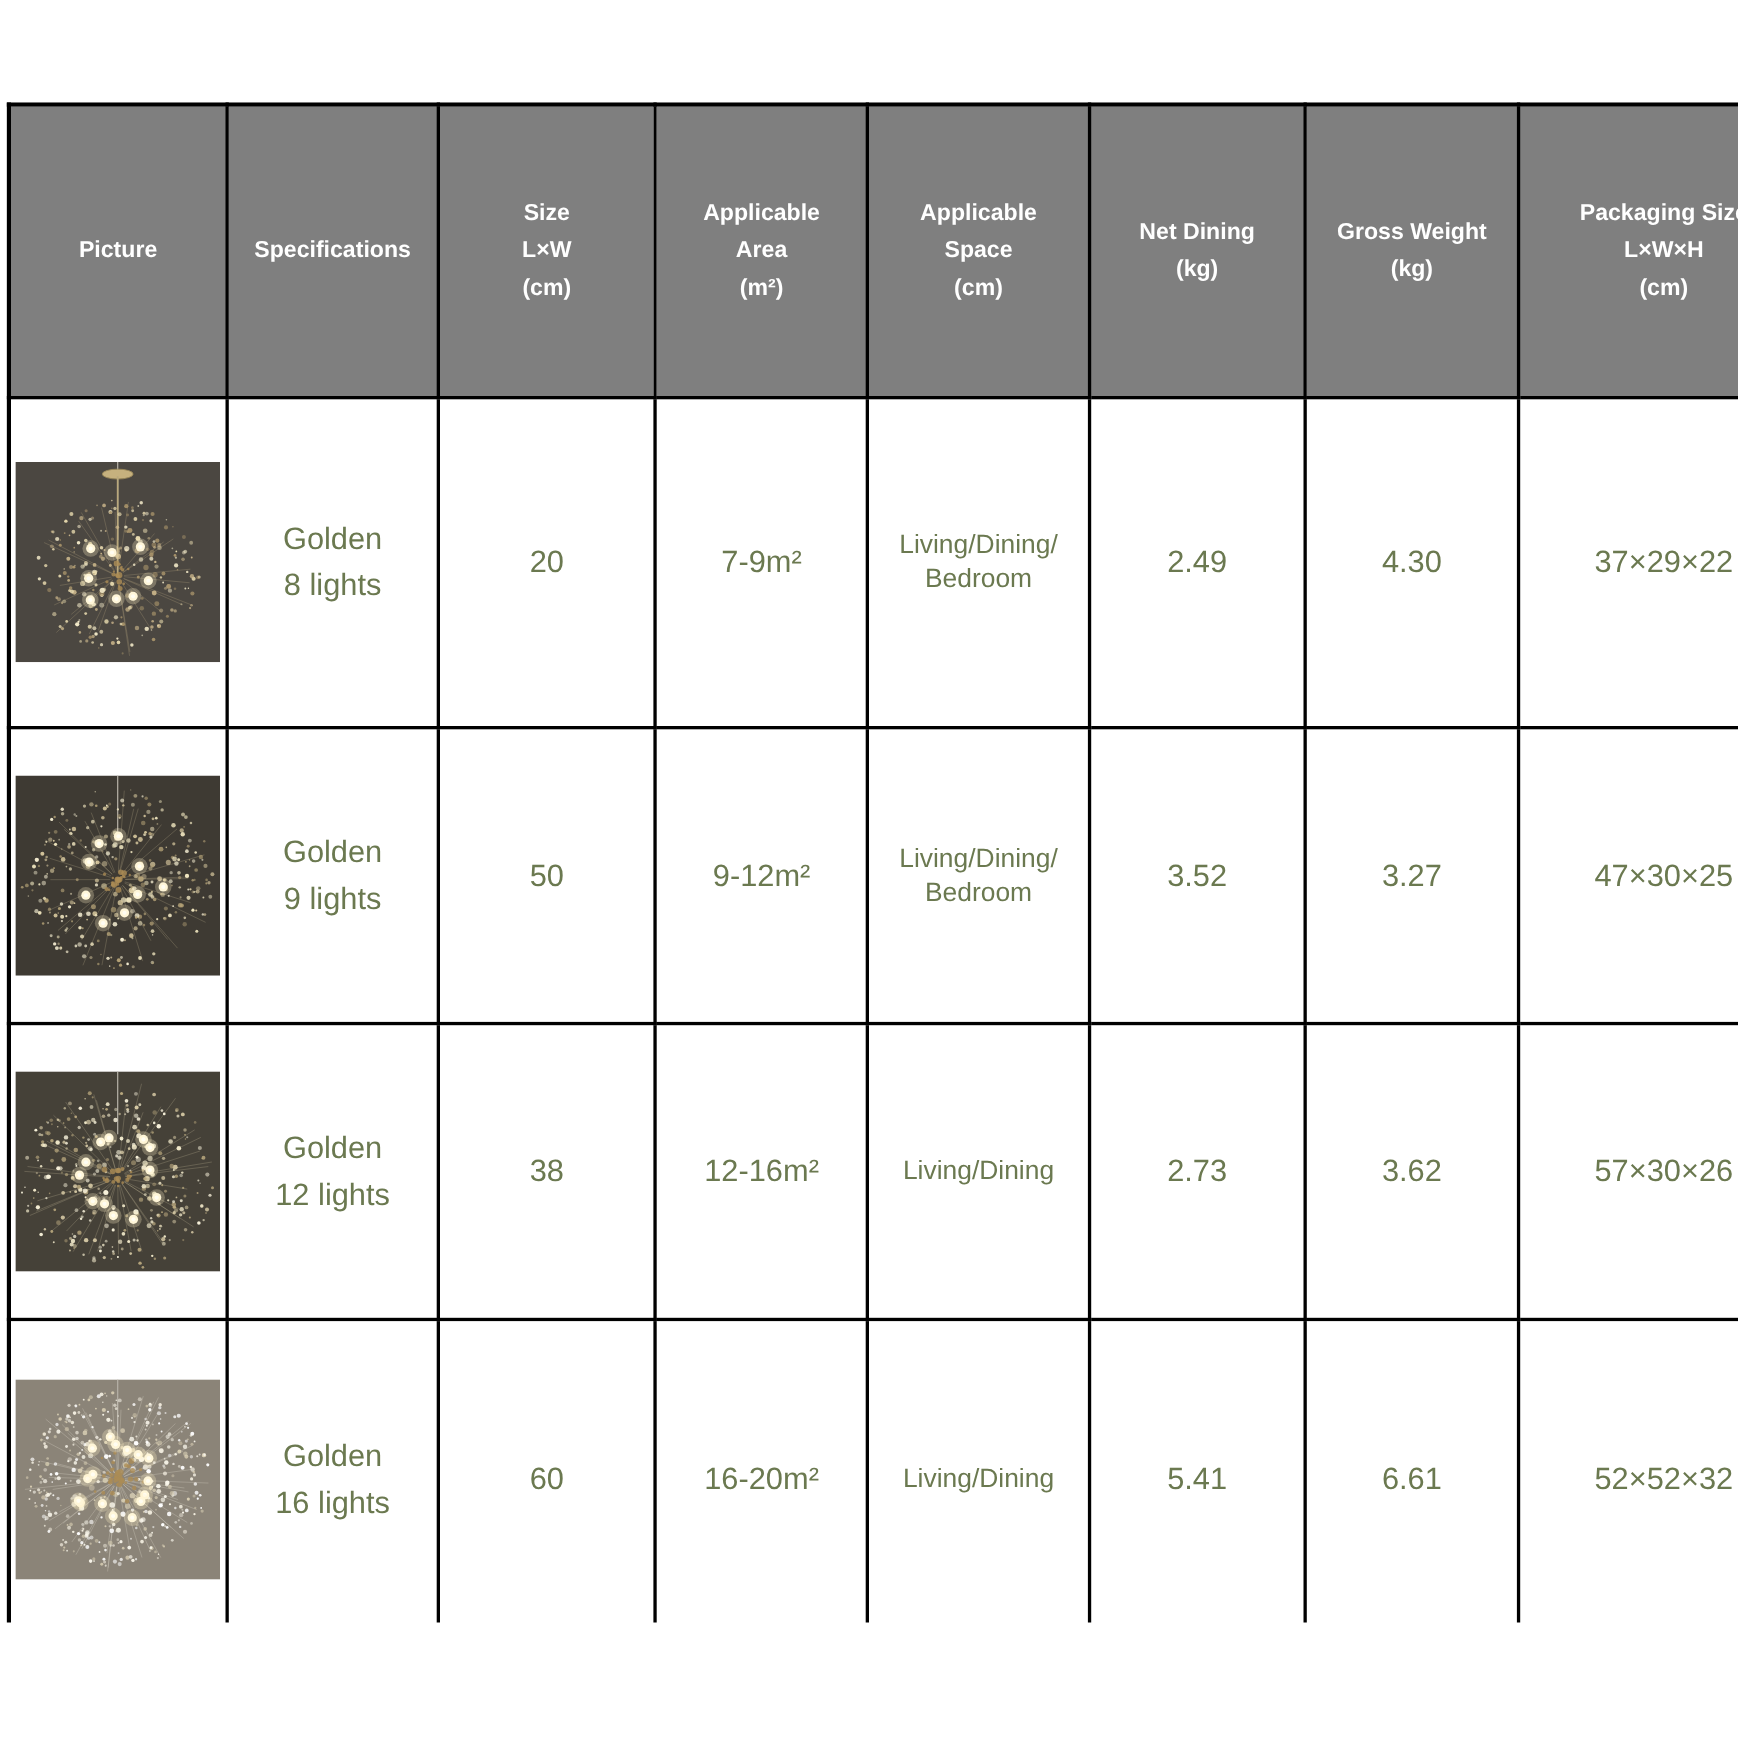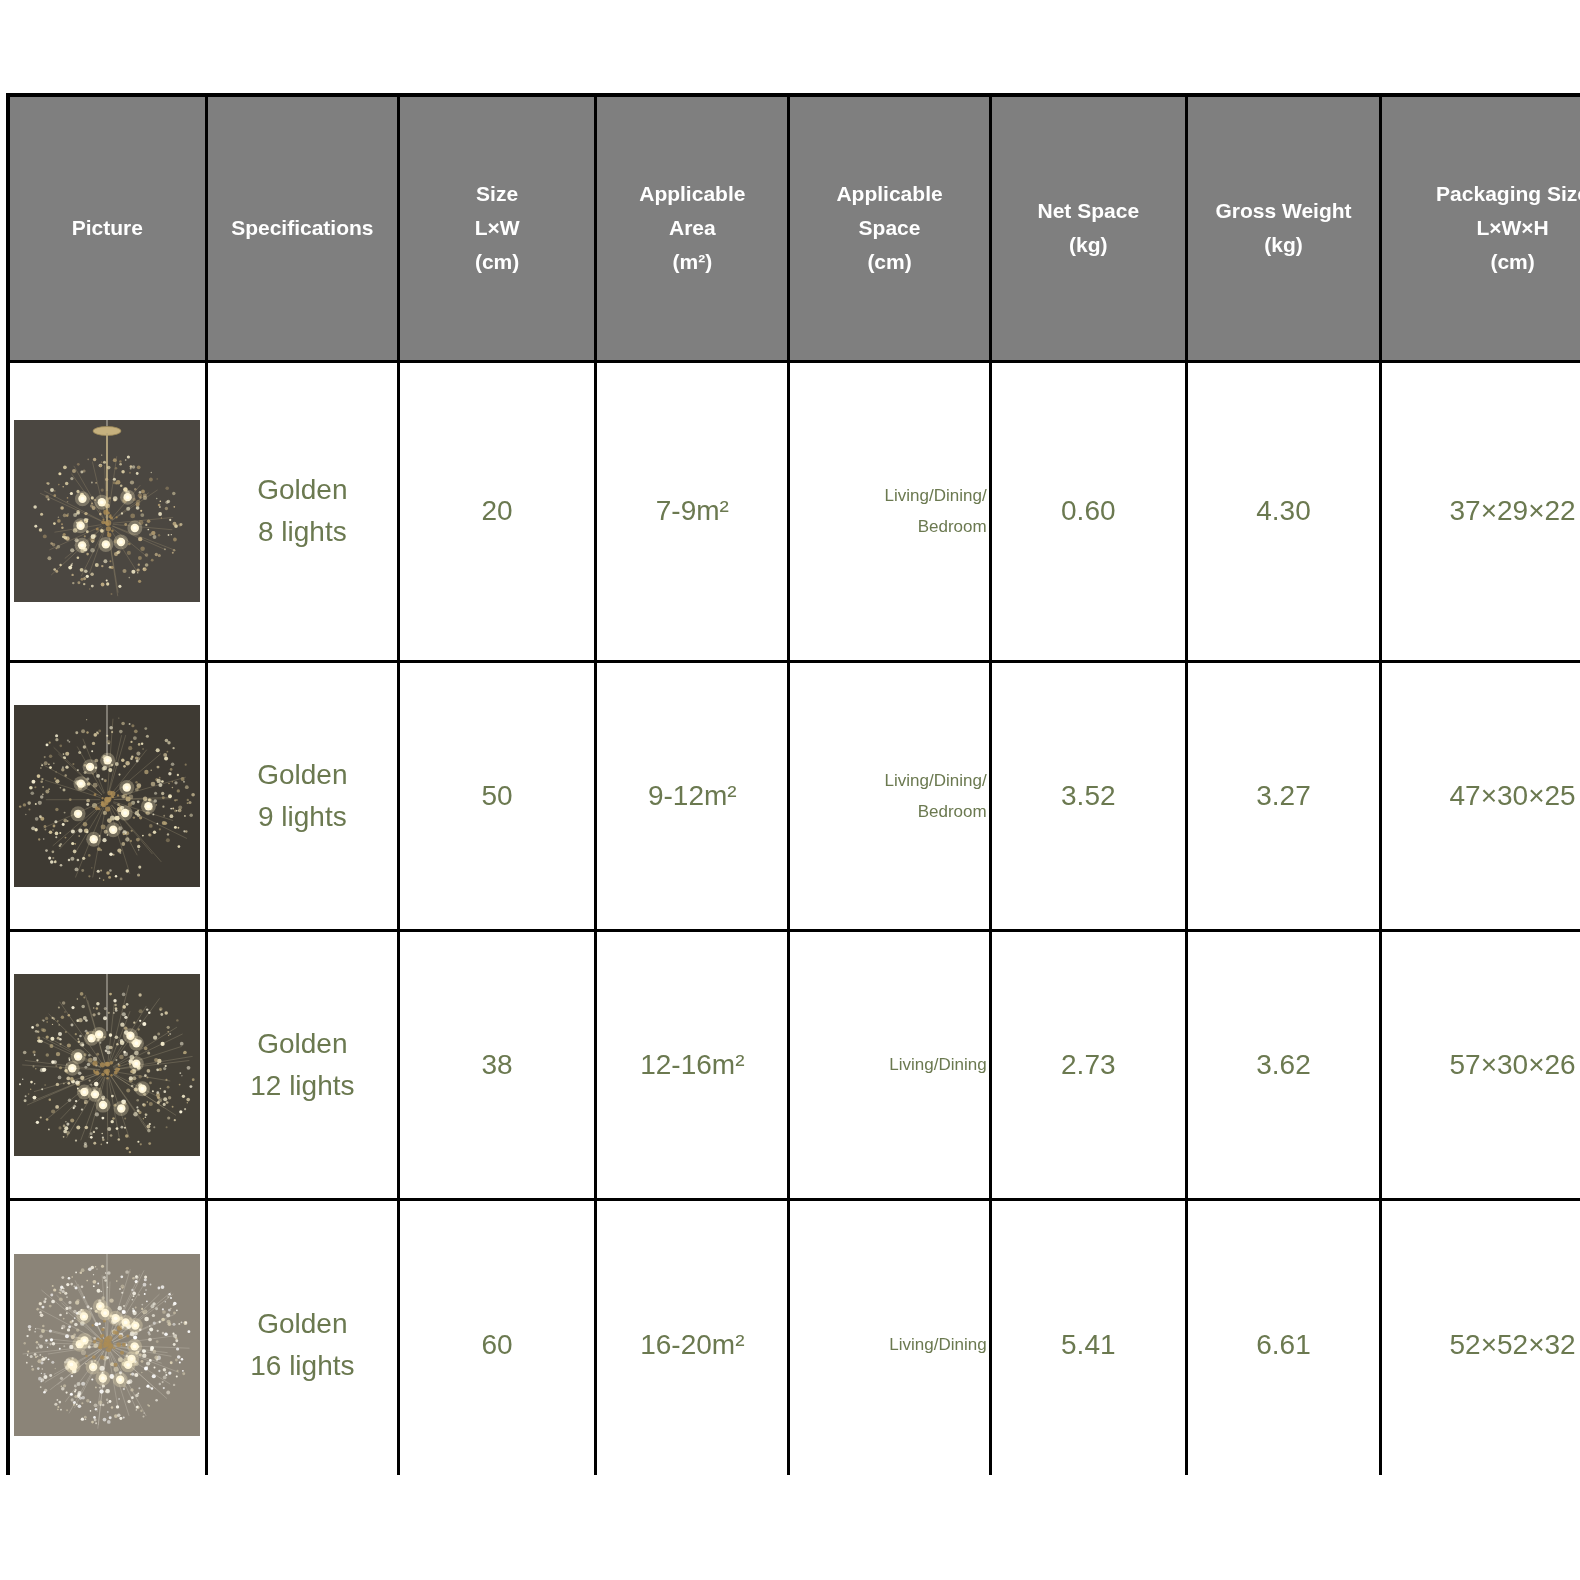--- a/index.html
+++ b/index.html
@@ -27,21 +27,21 @@
   .spec-table tbody tr.r1{height:240px;}
   .spec-table tbody tr.r2{height:240px;}
   .spec-table tbody tr.r3{height:292px;}
   .spec-table th{
     background:#7f7f7f;color:#ffffff;
     font-size:21px;font-weight:bold;line-height:34px;
   }
   .spec-table td{
     color:#6b7950;font-size:28px;line-height:42px;
   }
-  .spec-table td.space-cell{font-size:17px;line-height:31px;text-align:right;}
+  .spec-table td.space-cell{font-size:24px;line-height:31px;}
   .spec-table td.pic-cell{padding:0;}
   .photo{
     width:186px;height:182px;margin:0 auto;display:block;
   }
   .photo svg{display:block;width:186px;height:182px;}
 </style>
 </head>
 <body>
 
 <div class="table-wrap">
@@ -62,21 +62,21 @@
         <th>Specifications</th>
         <th>Size
 L×W
 (cm)</th>
         <th>Applicable
 Area
 (m²)</th>
         <th>Applicable
 Space
 (cm)</th>
-        <th>Net Space
+        <th>Net Dining
 (kg)</th>
         <th>Gross Weight
 (kg)</th>
         <th>Packaging Size
 L×W×H
 (cm)</th>
       </tr>
     </thead>
     <tbody>
       <tr class="r0">
@@ -385,21 +385,21 @@
                 <circle cx="113.63505593408614" cy="77.15505889856956" r="4.2" fill="#fff6d8"></circle>
                 <circle cx="113.63505593408614" cy="77.15505889856956" r="1.9" fill="#fffdf2"></circle>
               </svg></span>
         </td>
         <td>Golden
 8 lights</td>
         <td>20</td>
         <td>7-9m²</td>
         <td class="space-cell">Living/Dining/
 Bedroom</td>
-        <td>0.60</td>
+        <td>2.49</td>
         <td>4.30</td>
         <td>37×29×22</td>
       </tr>
       <tr class="r1">
         <td class="pic-cell">
           <span class="photo"><svg class="chand" viewBox="0 0 186 182">
                 <rect x="0" y="0" width="186" height="182" fill="#3e3a33"></rect>
                 <line x1="93" y1="0" x2="93" y2="56.147000000000006" stroke="#b7b2a8" stroke-width="1.1"></line>
                 <line x1="99.84250848640534" y1="94.54271766105272" x2="157.20245079838747" y2="93.72721127752726" stroke="#d3c49b" stroke-width="0.6" opacity="0.35"></line>
                 <line x1="99.52579866998265" y1="96.69993639679791" x2="159.12308582478022" y2="115.51244152743968" stroke="#d3c49b" stroke-width="0.6" opacity="0.35"></line>

